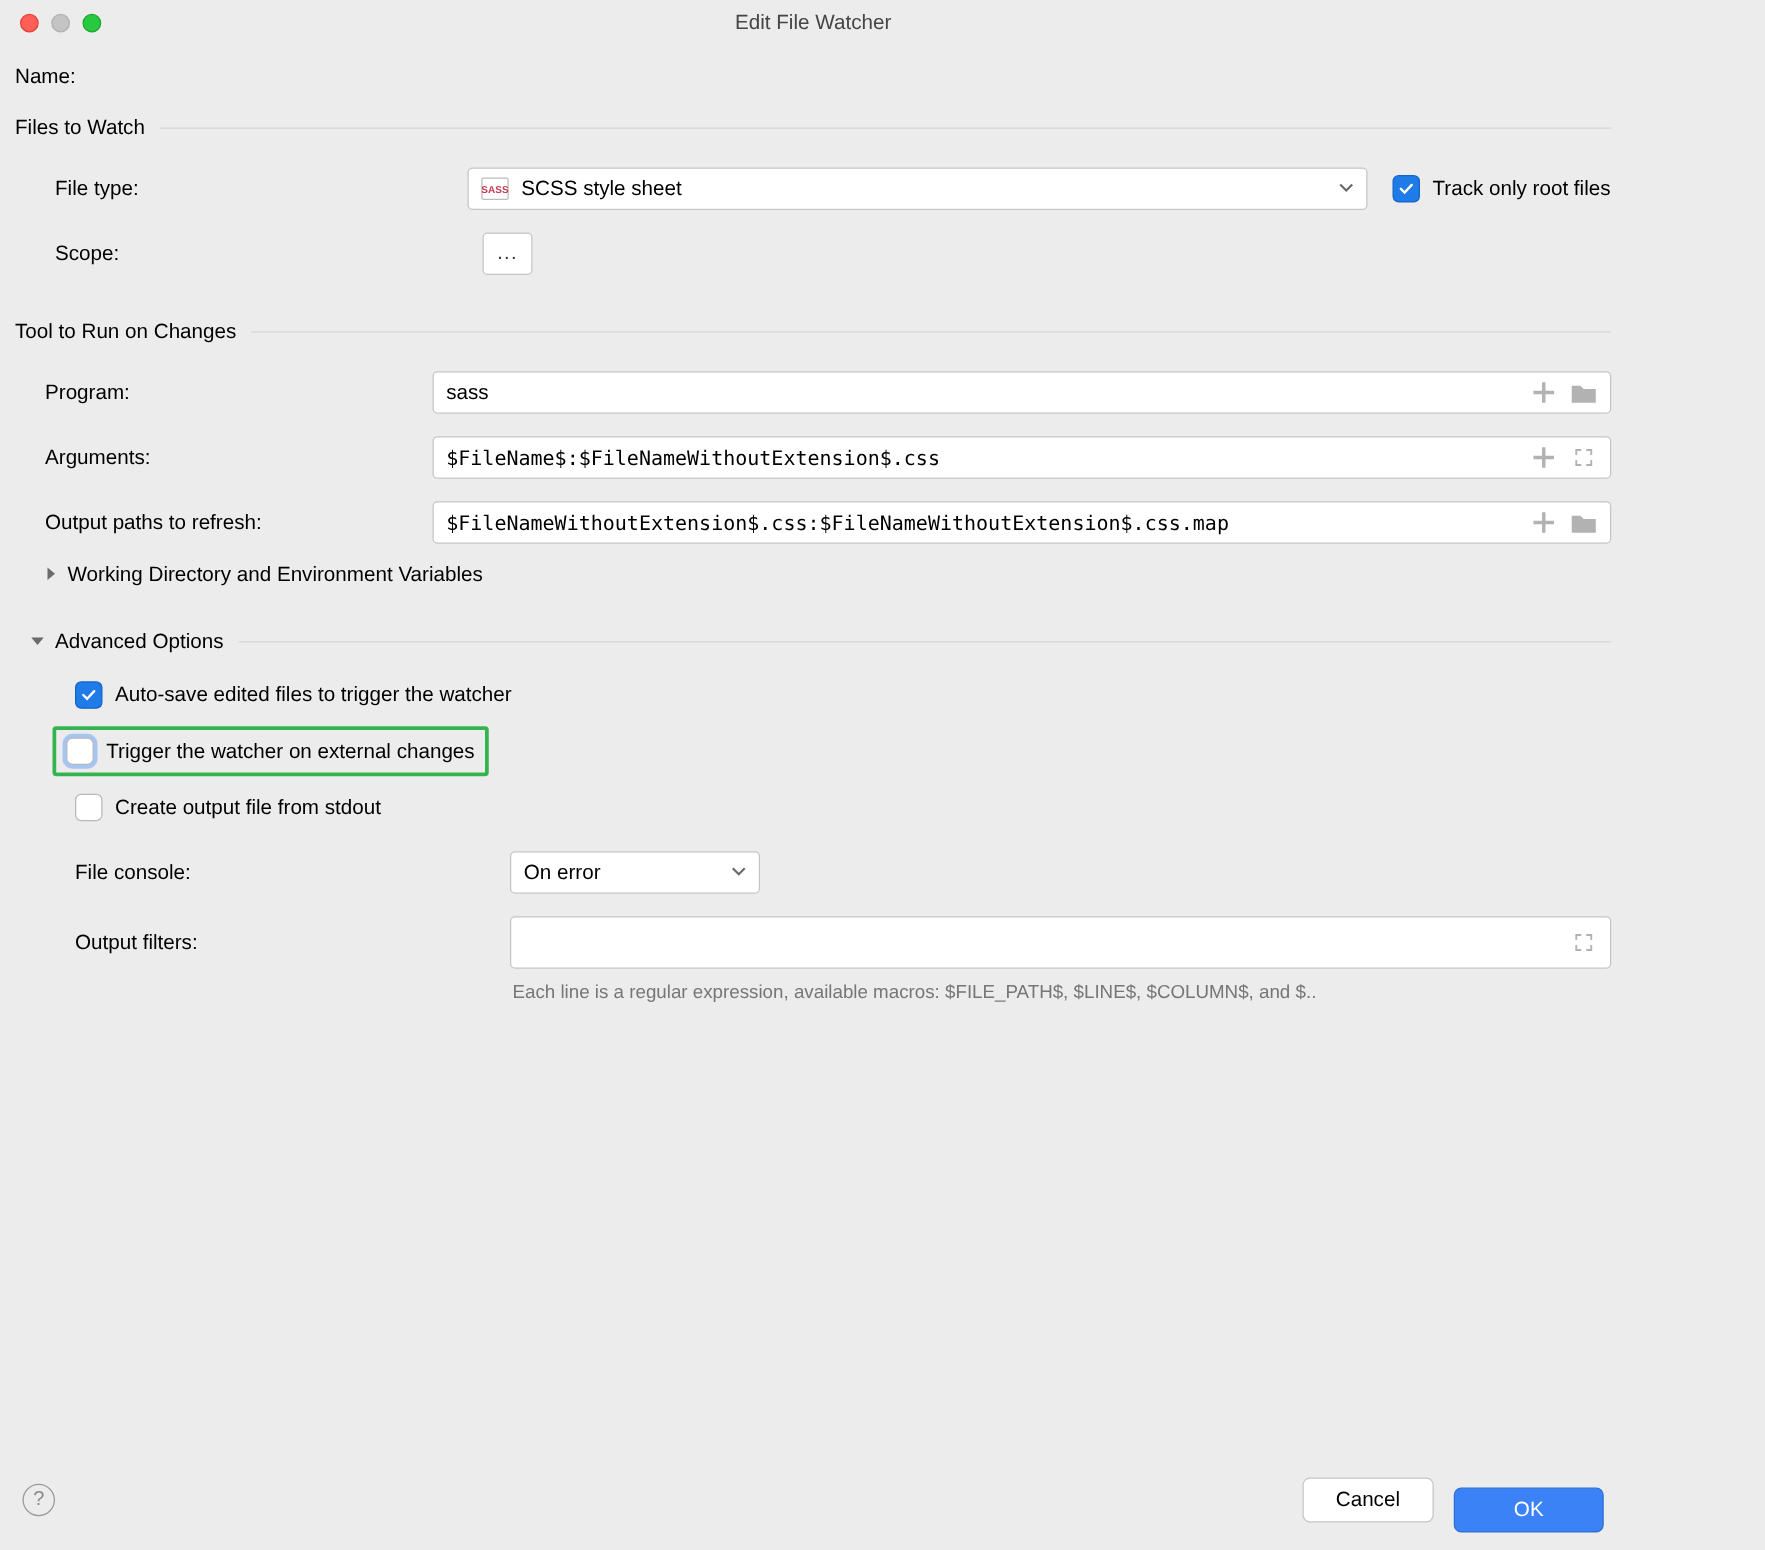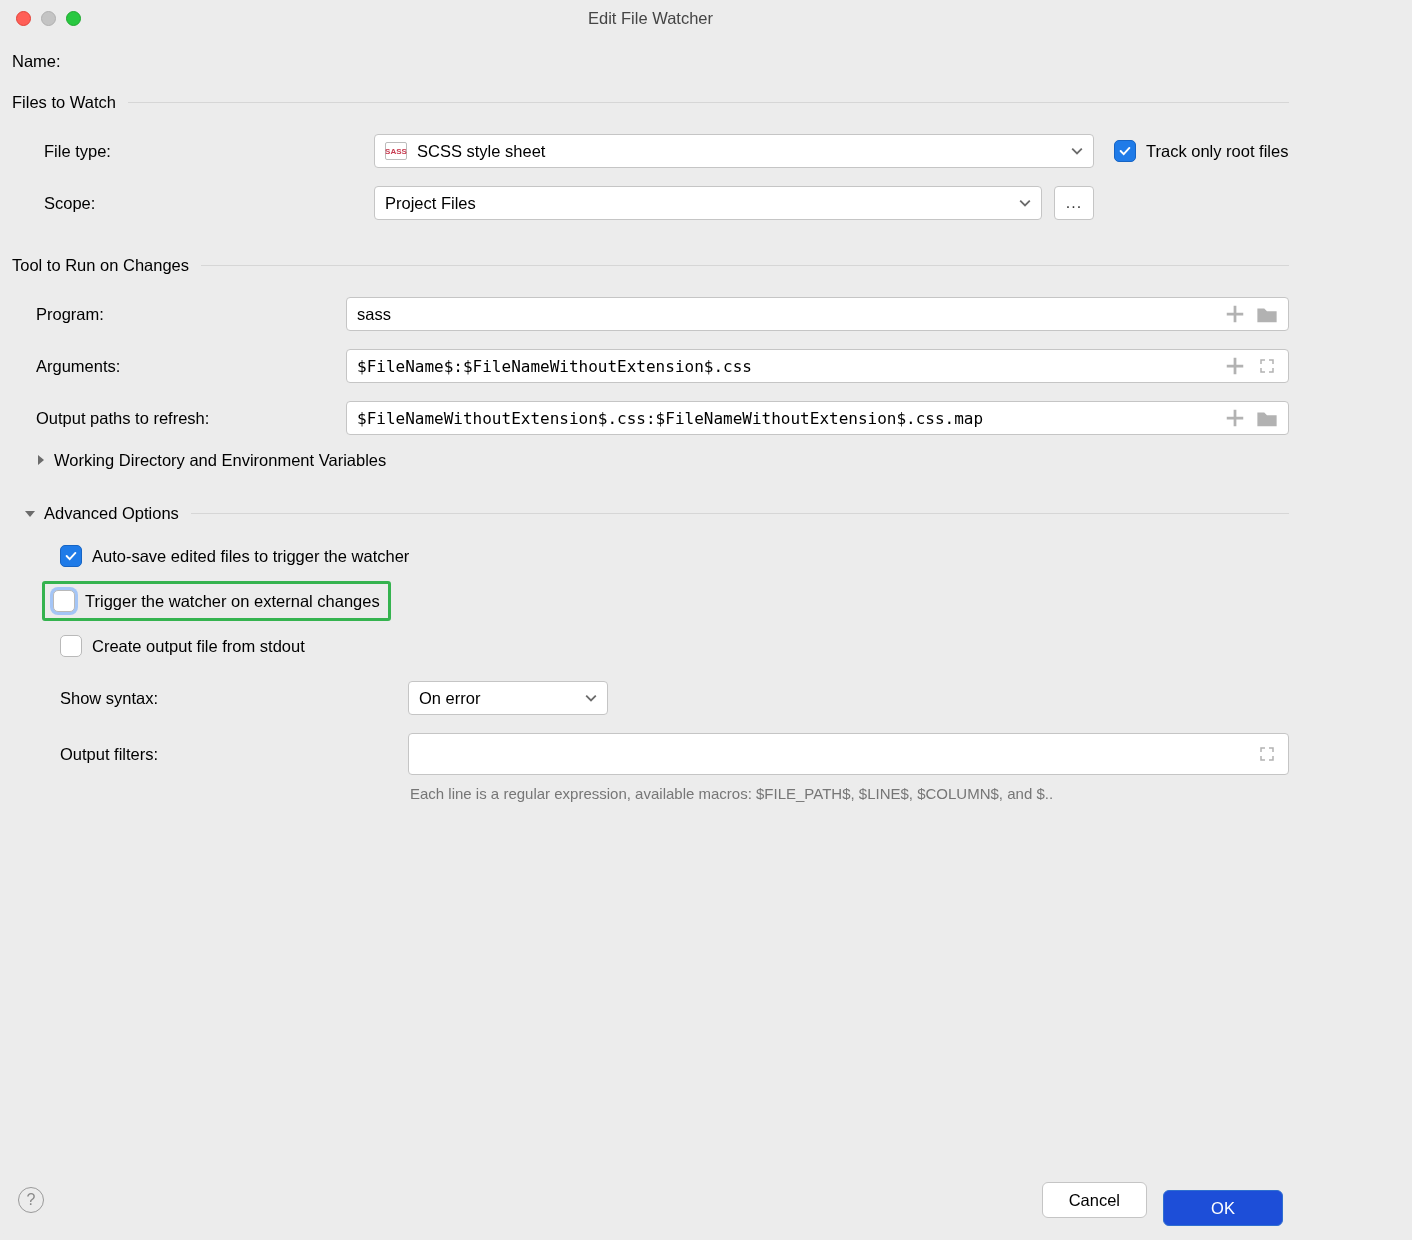--- a/index.html
+++ b/index.html
@@ -173,21 +173,21 @@
 .btn {
   height: 36px;
   padding: 0 26px;
   border: 1px solid #c5c5c5;
   border-radius: 6px;
   background: #fff;
   font-size: 16.5px;
   display:flex;align-items:center;justify-content:center;
 }
 .btn-primary {
-  background: #1d4ed8;
+  background: #3b82f6;
   border-color: #2f6fd0;
   color: #fff;
   margin-top: 16px;
 }
 .hint {
   color: #767676;
   font-size: 15px;
   margin-left: 398px;
   white-space: nowrap;
 }
@@ -254,28 +254,20 @@
           <svg viewBox="0 0 16 16">
               <path d="M3 8 L6.5 11.5 L13 4.5" fill="none" stroke="#fff" stroke-width="2.2" stroke-linecap="round"></path>
             </svg>
         </span>
         <span class="lbl">Track only root files</span>
       </div>
     </div>
 
     <div class="row" style="padding-left:32px;margin-bottom:36px;">
       <span class="lbl" style="width:330px;">Scope:</span>
-      <div class="dropdown" style="width:668px;">
-        <span>Project Files</span>
-        <span class="dd-caret">
-          <svg class="caret" viewBox="0 0 10 10">
-              <path d="M1 3 L5 7 L9 3" fill="none" stroke="currentColor" stroke-width="1.5"></path>
-            </svg>
-        </span>
-      </div>
       <span class="browse-btn" style="margin-left:12px;">...</span>
     </div>
 
     <div class="section-divider">
       <span class="sec-title">Tool to Run on Changes</span>
       <span class="line"></span>
     </div>
 
     <div class="row" style="padding-left:24px;">
       <span class="lbl" style="width:310px;">Program:</span>
@@ -369,21 +361,21 @@
       </div>
     </div>
 
 
     <div class="chk-row" style="margin-bottom:24px;">
       <span class="chk"></span>
       <span class="lbl">Create output file from stdout</span>
     </div>
 
     <div class="row" style="padding-left:48px;">
-      <span class="lbl" style="width:348px;">Show syntax:</span>
+      <span class="lbl" style="width:348px;">File console:</span>
       <div class="dropdown" style="width:200px;">
         <span>On error</span>
         <span class="dd-caret">
           <svg class="caret" viewBox="0 0 10 10">
               <path d="M1 3 L5 7 L9 3" fill="none" stroke="currentColor" stroke-width="1.5"></path>
             </svg>
         </span>
       </div>
     </div>
 

